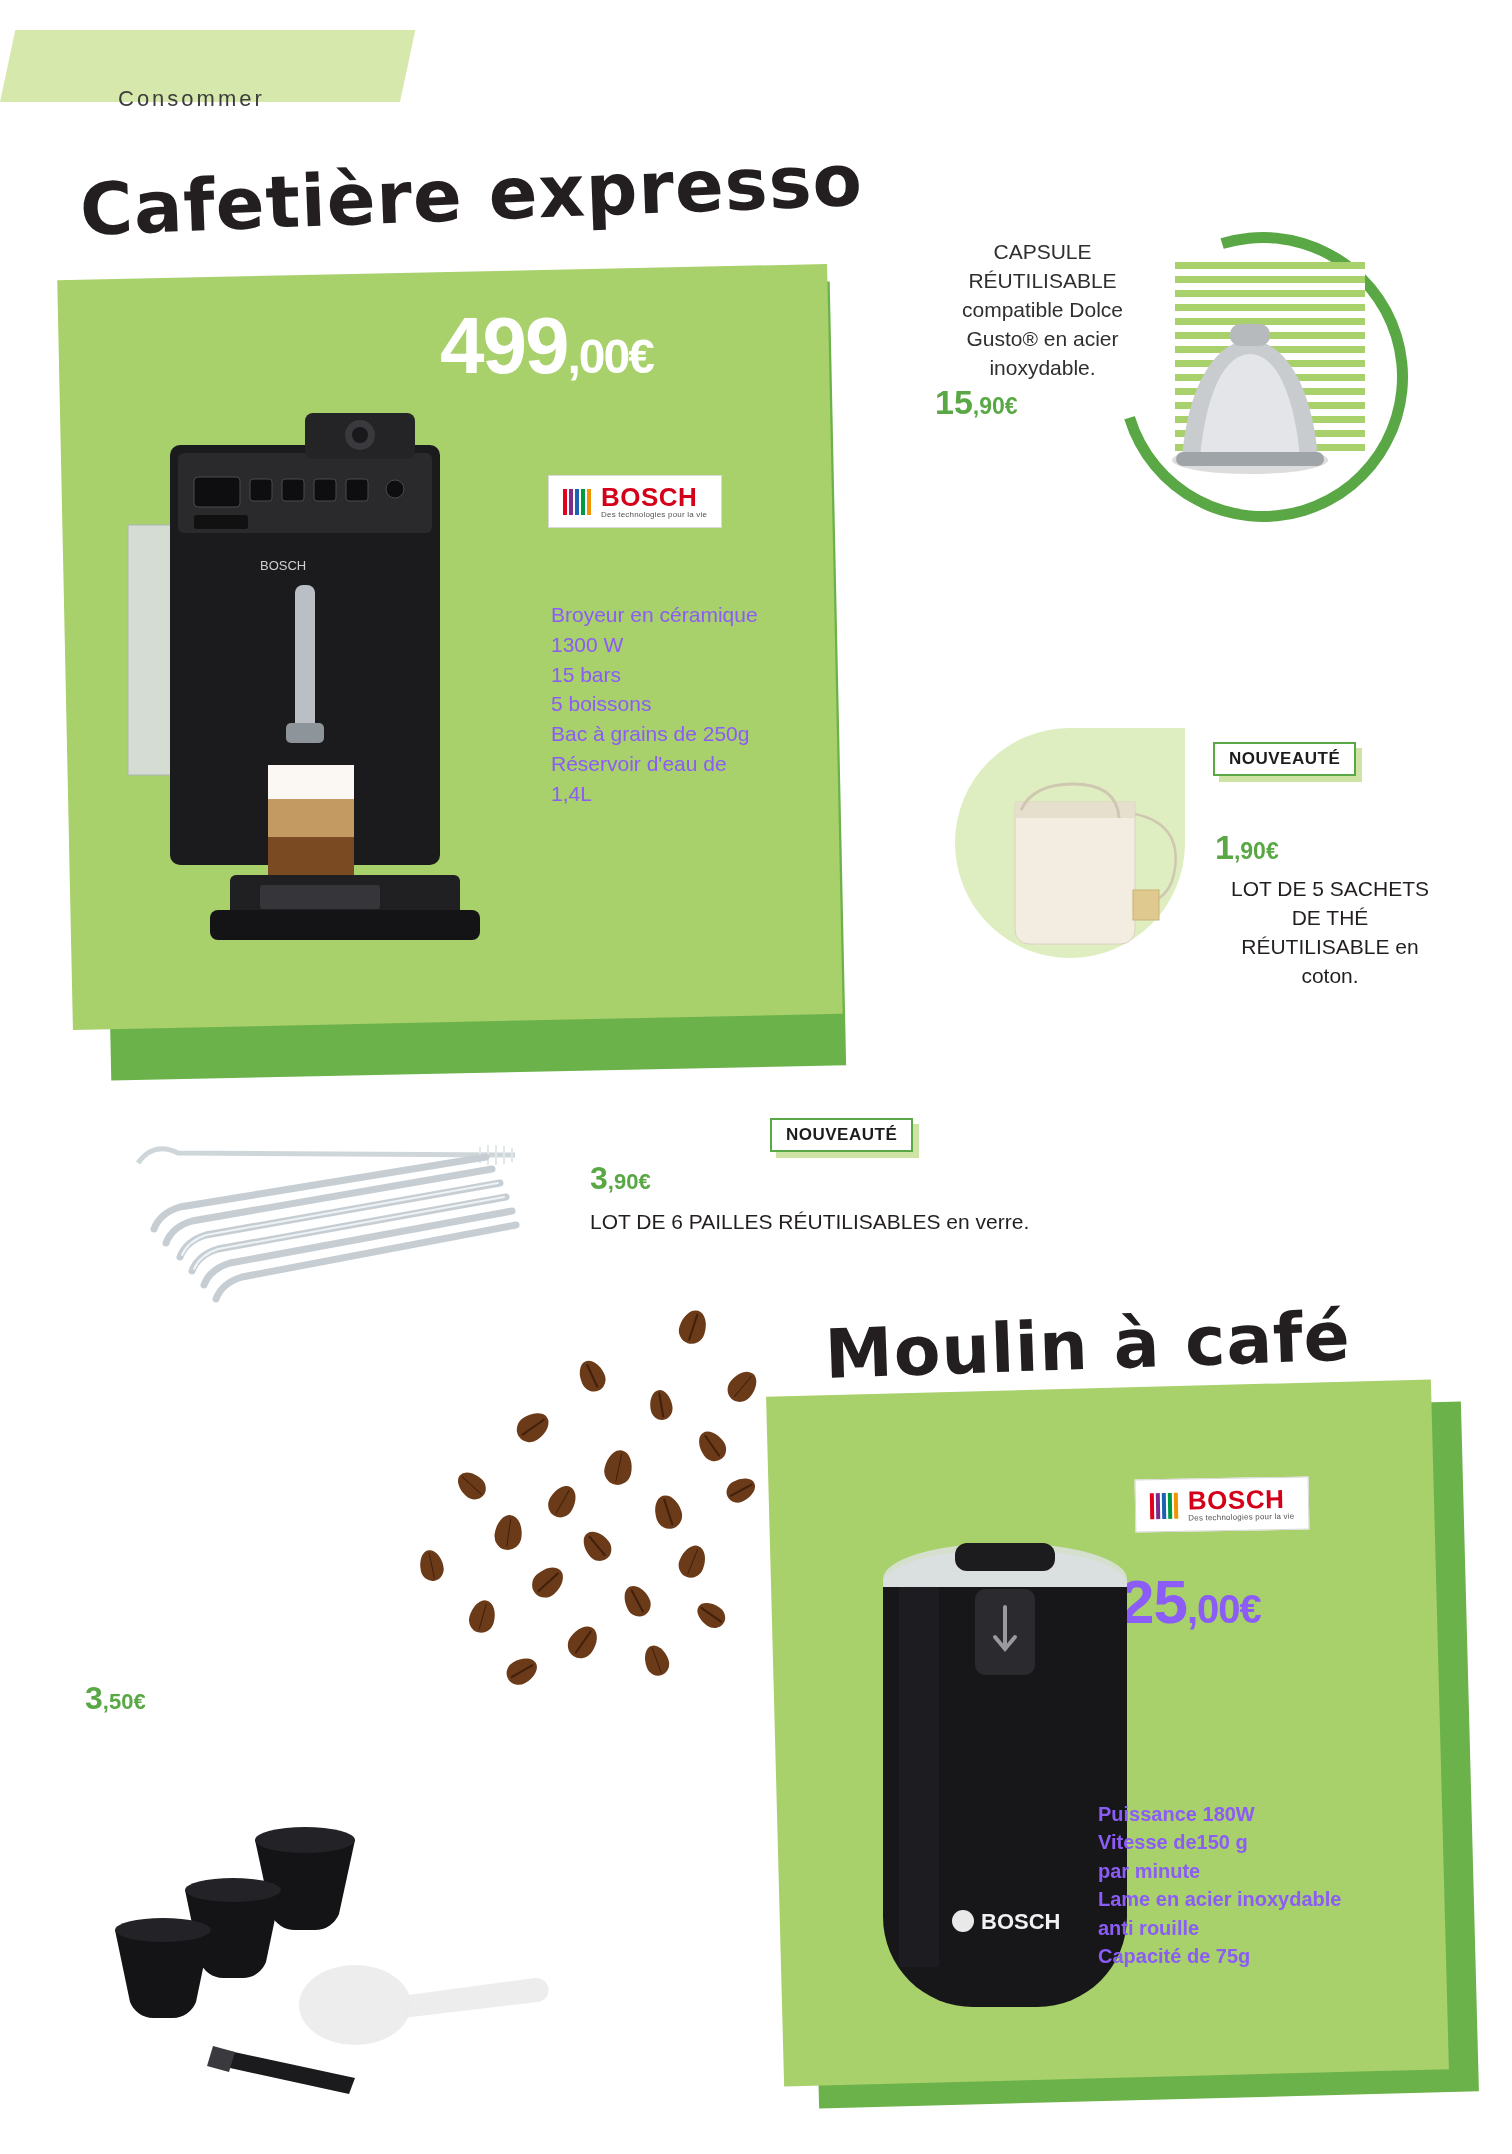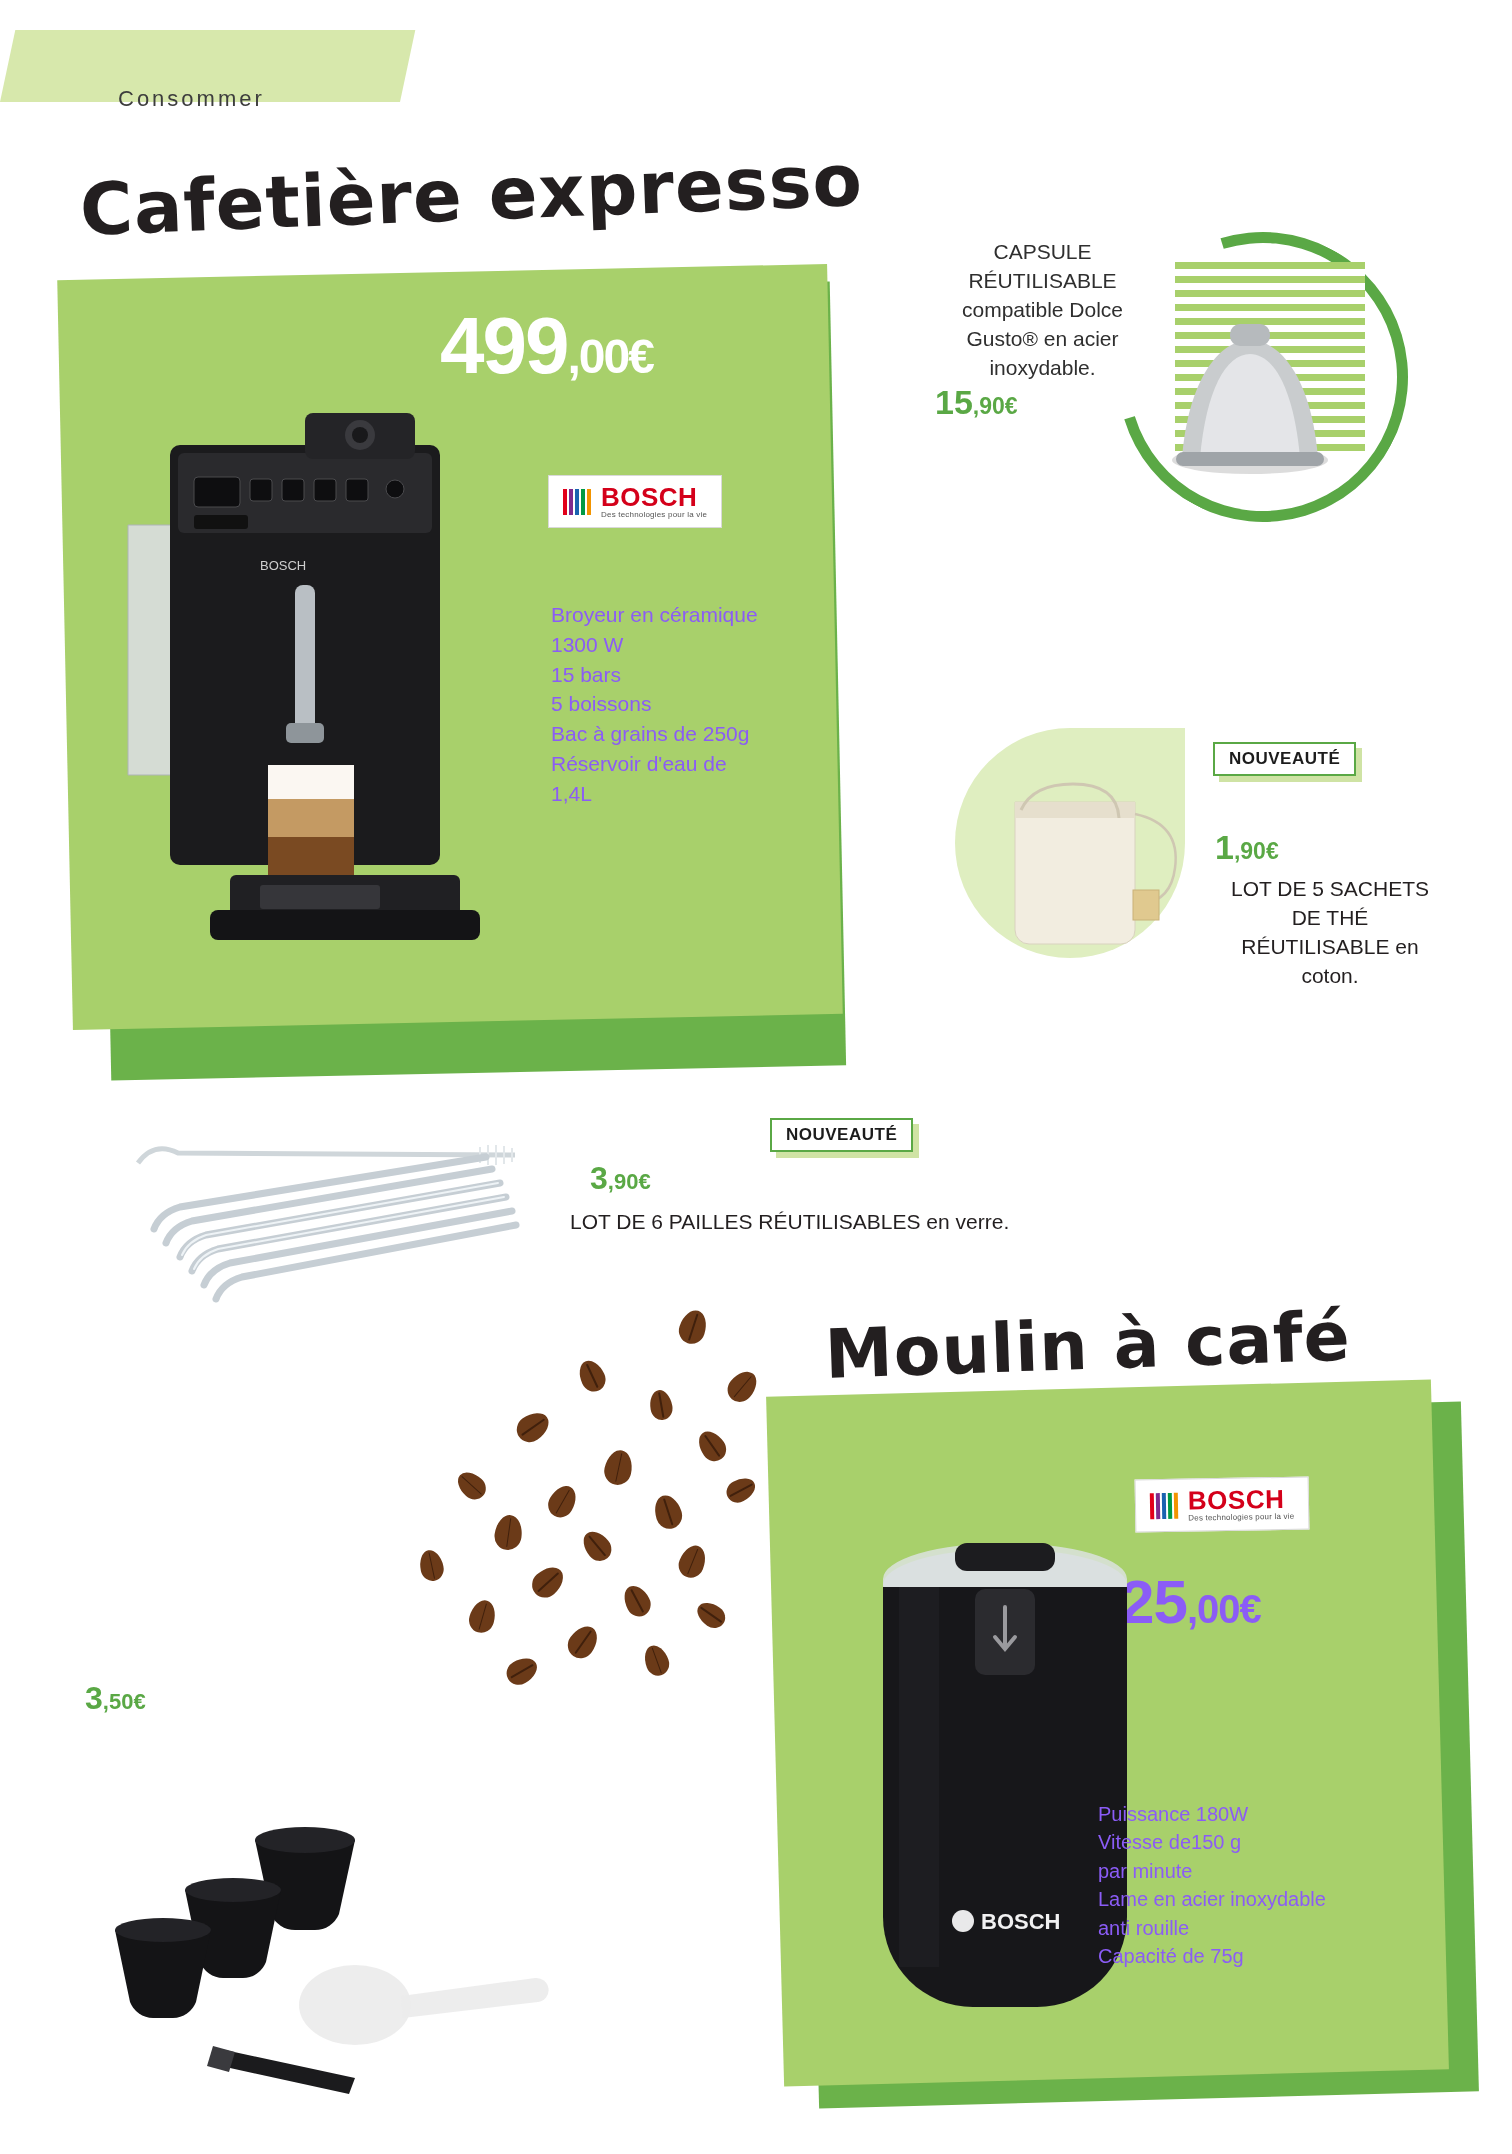--- a/index.html
+++ b/index.html
@@ -59,21 +59,21 @@
   .bosch-bars{display:flex;gap:2px;}
   .bosch-bars i{display:block;width:4px;height:26px;}
   .bosch-text{font-weight:bold;color:#d4001a;font-size:26px;letter-spacing:.5px;line-height:1;}
   .bosch-sub{font-size:8px;color:#555;letter-spacing:.2px;display:block;font-weight:normal;}
 
   #bosch-espresso{left:548px;top:475px;}
   #bosch-moulin{left:1135px;top:1478px;transform:rotate(-1deg);}
 
   .spec-list{font-size:21px;line-height:1.42;color:#8b5cf6;}
   #espresso-specs{left:551px;top:600px;width:290px;}
-  #moulin-specs{left:1098px;top:1800px;width:330px;font-size:20px;}
+  #moulin-specs{left:1098px;top:1800px;width:330px;font-size:20px;font-weight:bold;}
 
   
   #capsule-text{left:930px;top:238px;width:225px;font-size:21px;line-height:1.38;color:#2f2f2f;text-align:center;}
   #capsule-price{left:935px;top:383px;color:#5aa845;font-size:34px;font-weight:bold;}
   #capsule-price .cents{font-size:23px;}
   #capsule-ring{left:1118px;top:232px;width:268px;height:268px;border:11px solid #5aa845;border-radius:50%;border-left-color:transparent;transform:rotate(28deg);}
   #capsule-stripes{left:1175px;top:262px;width:190px;height:190px;
      background:repeating-linear-gradient(to bottom,#a8d06b 0 7px,#ffffff 7px 14px);}
 
   
@@ -86,21 +86,21 @@
     box-shadow:6px 6px 0 #cfe3a4;
   }
   #tea-price{left:1215px;top:828px;color:#5aa845;font-size:34px;font-weight:bold;}
   #tea-price .cents{font-size:23px;}
   #tea-desc{left:1215px;top:875px;width:230px;font-size:21px;line-height:1.38;text-align:center;}
 
   
   #straws-badge{left:770px;top:1118px;}
   #straws-price{left:590px;top:1160px;color:#5aa845;font-size:32px;font-weight:bold;}
   #straws-price .cents{font-size:22px;}
-  #straws-desc{left:570px;top:1210px;font-size:21px;}
+  #straws-desc{left:590px;top:1210px;font-size:21px;}
 
   
   #nespresso-price{left:85px;top:1680px;color:#5aa845;font-size:32px;font-weight:bold;}
   #nespresso-price .cents{font-size:22px;}
   #nespresso-desc{left:85px;top:1725px;width:700px;font-size:21px;line-height:1.45;}
 
   
   #moulin-shadow{left:810px;top:1410px;width:660px;height:690px;background:#6bb24a;transform:rotate(-1.5deg);}
   #moulin-panel{left:775px;top:1388px;width:665px;height:690px;background:#a8d06b;transform:rotate(-1.5deg);}
   #moulin-price{left:1120px;top:1566px;color:#8b5cf6;font-size:62px;font-weight:bold;letter-spacing:-1px;}

